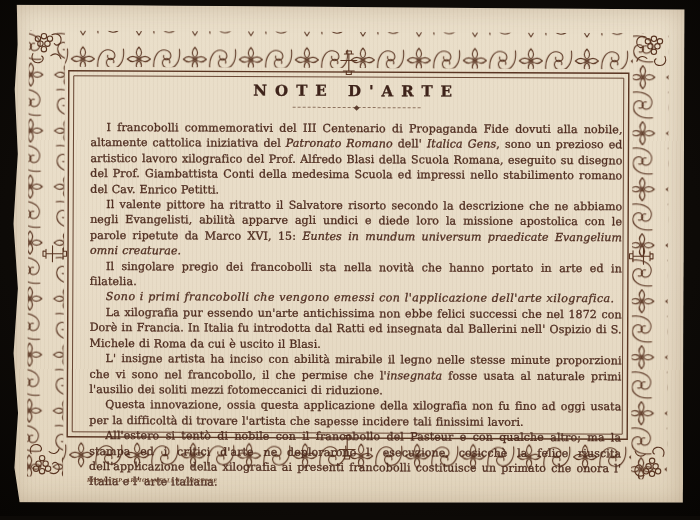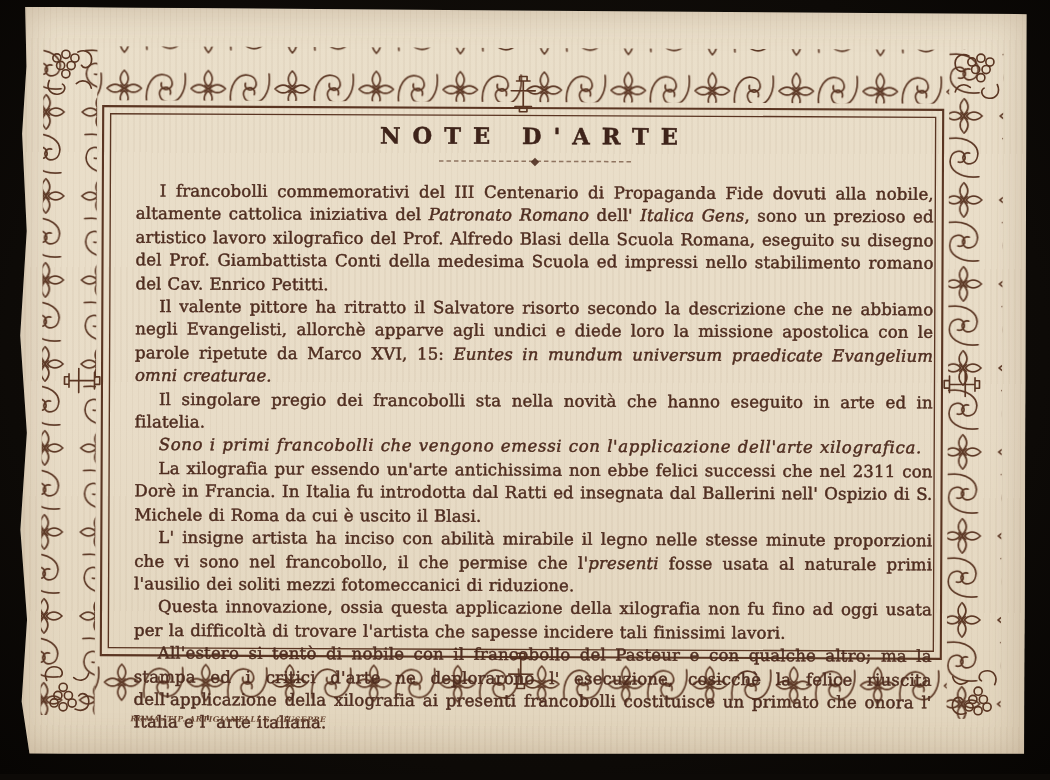--- a/index.html
+++ b/index.html
@@ -115,25 +115,25 @@
       <rect class="ink-thin" x="61" y="71" width="550" height="356"></rect>
     </svg>
 
     <div class="content">
       <h1 class="title">NOTE D'ARTE</h1>
       <div class="divider">
           <span class="dot"></span>
         </div>
       <div class="text-body" id="text-body">
           <p><span>I francobolli commemorativi del III Centenario di Propaganda Fide dovuti alla nobile, altamente cattolica iniziativa del </span><span class="it">Patronato Romano</span><span> dell' </span><span class="it">Italica Gens</span><span>, sono un prezioso ed artistico lavoro xilografico del Prof. Alfredo Blasi della Scuola Romana, eseguito su disegno del Prof. Giambattista Conti della medesima Scuola ed impressi nello stabilimento romano del Cav. Enrico Petitti.</span></p>
-          <p><span>Il valente pittore ha ritratto il Salvatore risorto secondo la descrizione che ne abbiamo negli Evangelisti, allorchè apparve agli undici e diede loro la missione apostolica con le parole ripetute da Marco XVI, 15: </span><span class="it">Euntes in mundum universum praedicate Evangelium omni creaturae.</span></p>
-          <p><span>Il singolare pregio dei francobolli sta nella novità che hanno eseguito in arte ed in filatelia.</span></p>
+          <p><span>Il valente pittore ha ritratto il Salvatore risorto secondo la descrizione che ne abbiamo negli Evangelisti, abilità apparve agli undici e diede loro la missione apostolica con le parole ripetute da Marco XVI, 15: </span><span class="it">Euntes in mundum universum praedicate Evangelium omni creaturae.</span></p>
+          <p><span>Il singolare pregio dei francobolli sta nella novità che hanno portato in arte ed in filatelia.</span></p>
           <p class="em-para"><span class="it">Sono i primi francobolli che vengono emessi con l'applicazione dell'arte xilografica.</span></p>
-          <p><span>La xilografia pur essendo un'arte antichissima non ebbe felici successi che nel 2311 con Dorè in Francia. In Italia fu introdotta dal Ratti ed insegnata dal Ballerini nell' Ospizio di S. Michele di Roma da cui è uscito il Blasi.</span></p>
-          <p><span>L' insigne artista ha inciso con abilità mirabile il legno nelle stesse minute proporzioni che vi sono nel francobollo, il che permise che l'</span><span class="it">presenti</span><span> fosse usata al naturale primi l'ausilio dei soliti mezzi fotomeccanici di riduzione.</span></p>
+          <p><span>La xilografia pur essendo un'arte antichissima non ebbe felici successi che nel 1872 con Dorè in Francia. In Italia fu introdotta dal Ratti ed insegnata dal Ballerini nell' Ospizio di S. Michele di Roma da cui è uscito il Blasi.</span></p>
+          <p><span>L' insigne artista ha inciso con abilità mirabile il legno nelle stesse minute proporzioni che vi sono nel francobollo, il che permise che l'</span><span class="it">insegnata</span><span> fosse usata al naturale primi l'ausilio dei soliti mezzi fotomeccanici di riduzione.</span></p>
           <p><span>Questa innovazione, ossia questa applicazione della xilografia non fu fino ad oggi usata per la difficoltà di trovare l'artista che sapesse incidere tali finissimi lavori.</span></p>
           <p><span>All'estero si tentò di nobile con il francobollo del Pasteur e con qualche altro; ma la stampa ed i critici d'arte ne deplorarono l' esecuzione, cosicchè la felice riuscita dell'applicazione della xilografia ai presenti francobolli costituisce un primato che onora l' Italia e l' arte italiana.</span></p>
         </div>
     </div>
 
     <div class="credit">ROMA=TIP. ARTIGIANELLI S. GIUSEPPE</div>
 
   </div>
 </div>
 

